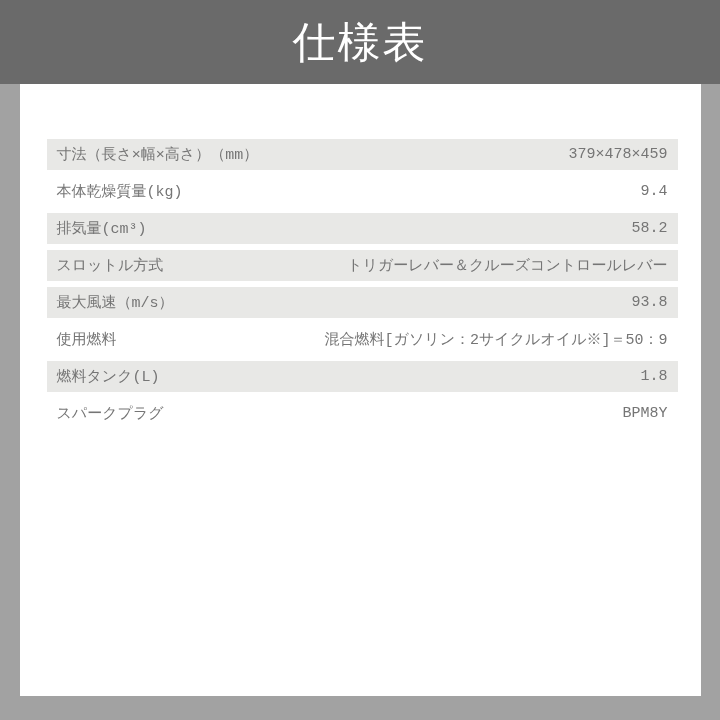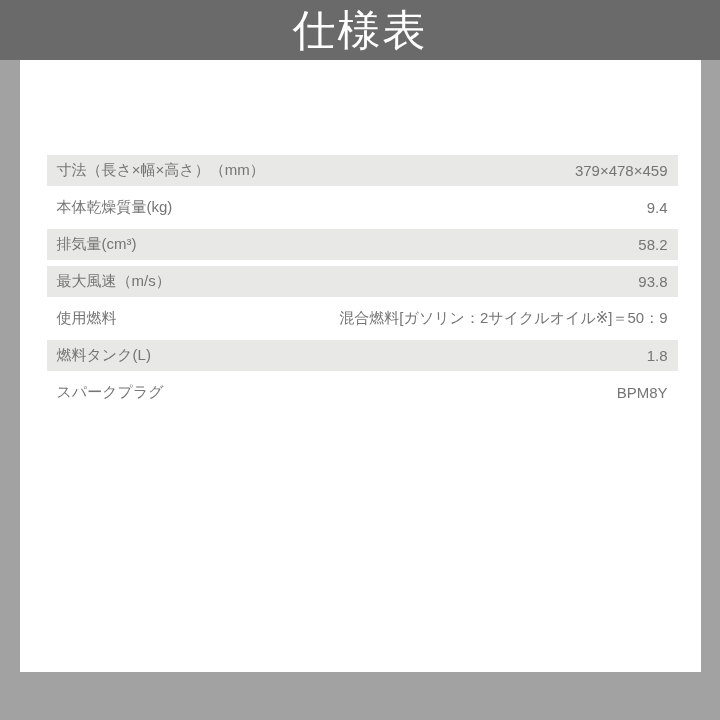--- a/index.html
+++ b/index.html
@@ -14,21 +14,21 @@
   html, body {
     width: 720px;
     height: 720px;
     overflow: hidden;
     font-family: "Liberation Sans", "DejaVu Sans", sans-serif;
   }
   body { background: var(--page-bg); }
 
   .header {
     width: 720px;
-    height: 60px;
+    height: 84px;
     background: var(--header-bg);
     display: flex;
     align-items: center;
     justify-content: center;
   }
   .page-title {
     color: var(--title-color);
     font-size: 43px;
     font-weight: 400;
     letter-spacing: 2px;
@@ -38,21 +38,22 @@
   .panel {
     width: 681px;
     height: 612px;
     margin: 0 auto;
     background: var(--panel-bg);
   }
 
   .spec-table {
     width: 631px;
     margin-left: 27px;
-    padding-top: 92px;
+    padding-top: 52px;
+    font-family: Liberation Mono, monospace;
   }
   .spec-row {
     height: 37px;
     display: flex;
     align-items: center;
     justify-content: space-between;
     padding: 0 10px;
     font-size: 15px;
     color: var(--text-color);
     background: transparent;
@@ -91,20 +92,24 @@
     <span class="spec-label">本体乾燥質量(kg)</span>
     <span class="spec-value">9.4</span>
   </div>
 
   <div class="spec-row alt">
     <span class="spec-label">排気量(cm³)</span>
     <span class="spec-value">58.2</span>
   </div>
 
 
+  <div class="spec-row alt">
+    <span class="spec-label">スロットル方式</span>
+    <span class="spec-value">トリガーレバー＆クルーズコントロールレバー</span>
+  </div>
 
 
   <div class="spec-row alt">
     <span class="spec-label">最大風速（m/s）</span>
     <span class="spec-value">93.8</span>
   </div>
 
   <div class="spec-row">
     <span class="spec-label">使用燃料</span>
     <span class="spec-value">混合燃料[ガソリン：2サイクルオイル※]＝50：9</span>

